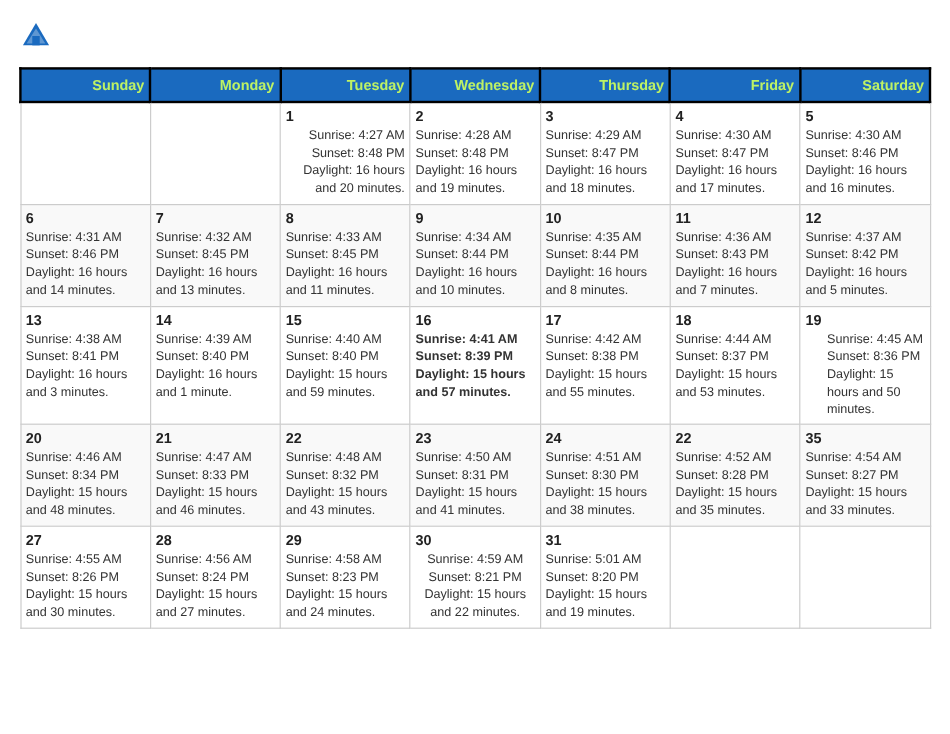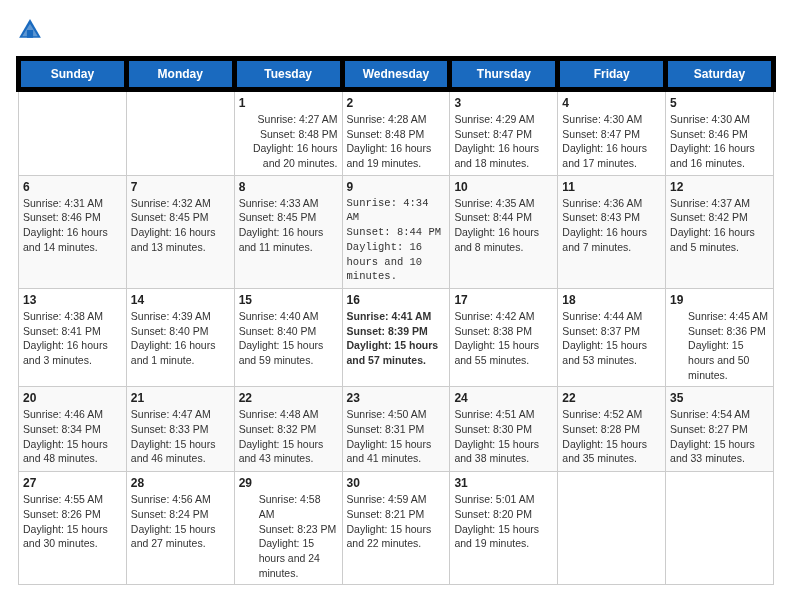--- a/index.html
+++ b/index.html
@@ -30,26 +30,26 @@
     .title-block { text-align: right; }
     .month-title { font-size: 42px; font-weight: bold; color: #1a1a2e; }
     .subtitle { font-size: 16px; color: #333; }
     table {
       width: 100%;
       border-collapse: collapse;
       font-size: 11px;
     }
     thead tr th {
       background-color: #1a6abf;
-      color: #ffffff;
+      color: #bef264;
       padding: 6px 4px;
-      text-align: center;
+      text-align: right;
       font-size: 12px;
       font-weight: bold;
-      border: 5px solid #000000;
+      border: 2px solid #000000;
     }
     tbody tr td {
       border: 1px solid #ccc;
       vertical-align: top;
       padding: 4px;
       width: 108px;
       height: 85px;
       background: #fff;
     }
     tbody tr:nth-child(even) td {
@@ -151,21 +151,21 @@
 Daylight: 16 hours and 13 minutes.</div>
         </td>
         <td>
           <span class="day-num">8</span>
           <div class="day-info" style="white-space: pre-line;">Sunrise: 4:33 AM
 Sunset: 8:45 PM
 Daylight: 16 hours and 11 minutes.</div>
         </td>
         <td>
           <span class="day-num">9</span>
-          <div class="day-info" style="white-space: pre-line; font-family: Liberation Mono, monospace;">Sunrise: 4:34 AM
+          <div class="day-info" style="white-space: pre-line;">Sunrise: 4:34 AM
 Sunset: 8:44 PM
 Daylight: 16 hours and 10 minutes.</div>
         </td>
         <td>
           <span class="day-num">10</span>
           <div class="day-info" style="white-space: pre-line;">Sunrise: 4:35 AM
 Sunset: 8:44 PM
 Daylight: 16 hours and 8 minutes.</div>
         </td>
         <td>
@@ -277,27 +277,27 @@
 Daylight: 15 hours and 30 minutes.</div>
         </td>
         <td>
           <span class="day-num">28</span>
           <div class="day-info" style="white-space: pre-line;">Sunrise: 4:56 AM
 Sunset: 8:24 PM
 Daylight: 15 hours and 27 minutes.</div>
         </td>
         <td>
           <span class="day-num">29</span>
-          <div class="day-info" style="white-space: pre-line; margin-left: 20px;">Sunrise: 4:58 AM
+          <div class="day-info" style="white-space: pre-line;">Sunrise: 4:58 AM
 Sunset: 8:23 PM
 Daylight: 15 hours and 24 minutes.</div>
         </td>
         <td>
           <span class="day-num">30</span>
-          <div class="day-info" style="white-space: pre-line;">Sunrise: 4:59 AM
+          <div class="day-info" style="white-space: pre-line; text-align: center;">Sunrise: 4:59 AM
 Sunset: 8:21 PM
 Daylight: 15 hours and 22 minutes.</div>
         </td>
         <td>
           <span class="day-num">31</span>
           <div class="day-info" style="white-space: pre-line;">Sunrise: 5:01 AM
 Sunset: 8:20 PM
 Daylight: 15 hours and 19 minutes.</div>
         </td>
         <td class="empty"></td>

